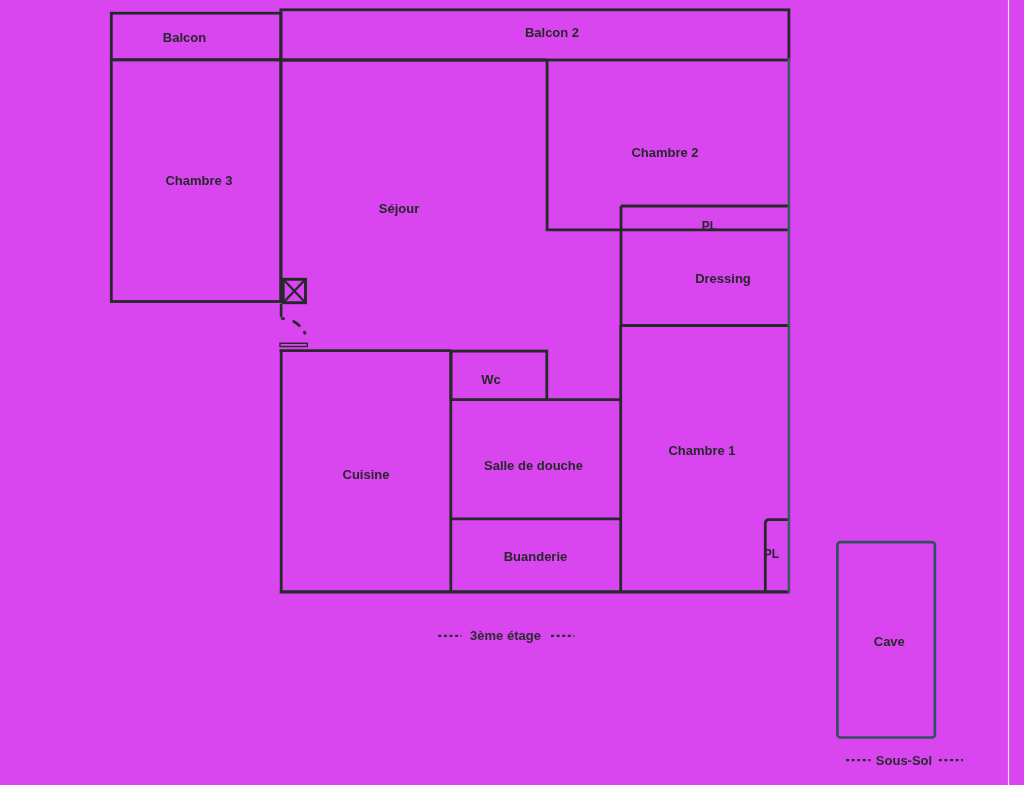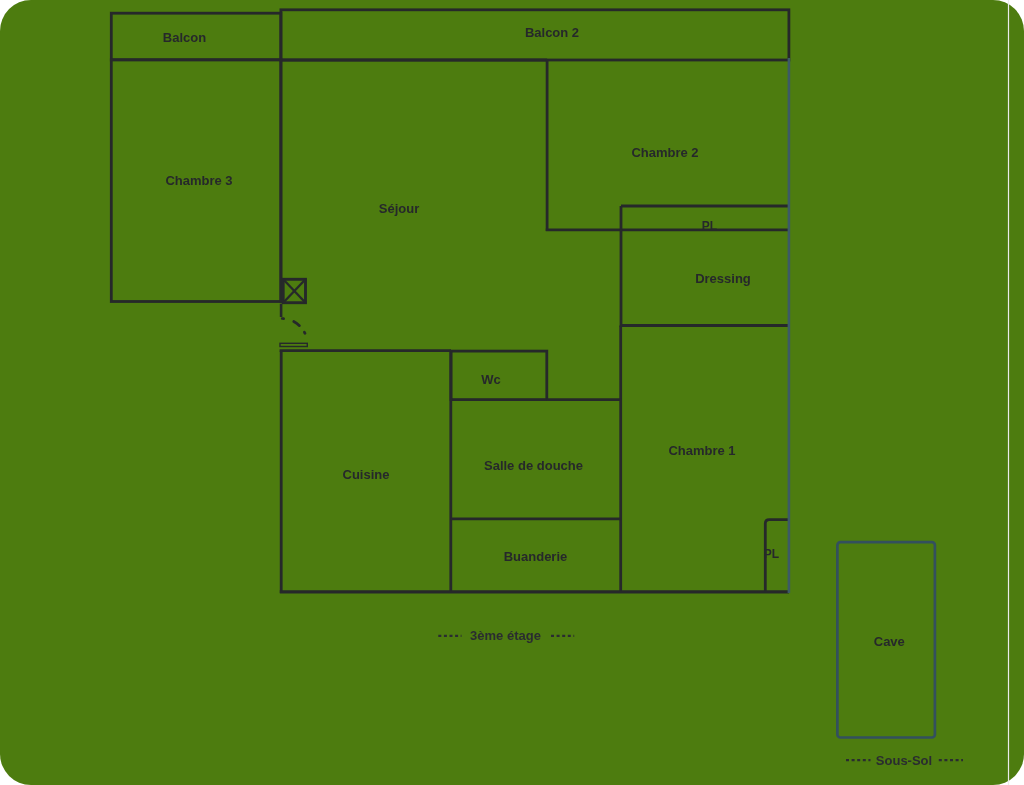--- a/index.html
+++ b/index.html
@@ -1,16 +1,16 @@
 <!DOCTYPE html>
 <html><head>
 <meta charset="utf-8">
 <style>
   html,body{margin:0;padding:0;background:#ffffff;}
-  .page{width:1024px;height:785px;position:relative;background:#4d7c0f;border-radius:31px;}
+  .page{width:1024px;height:785px;position:relative;background:#d946ef;}
   text{font-family:"Liberation Sans",sans-serif;fill:#26282b;}
   .lbl{font-size:13px;font-weight:700;text-anchor:middle;}
   .sm{font-size:12px;font-weight:700;text-anchor:middle;}
   .cap{font-size:13px;font-weight:700;fill:#2a2c30;text-anchor:middle;}
 </style>
 </head>
 <body>
 <div class="page">
 <svg width="1024" height="785" viewBox="0 0 1024 785" xmlns="http://www.w3.org/2000/svg">
 

